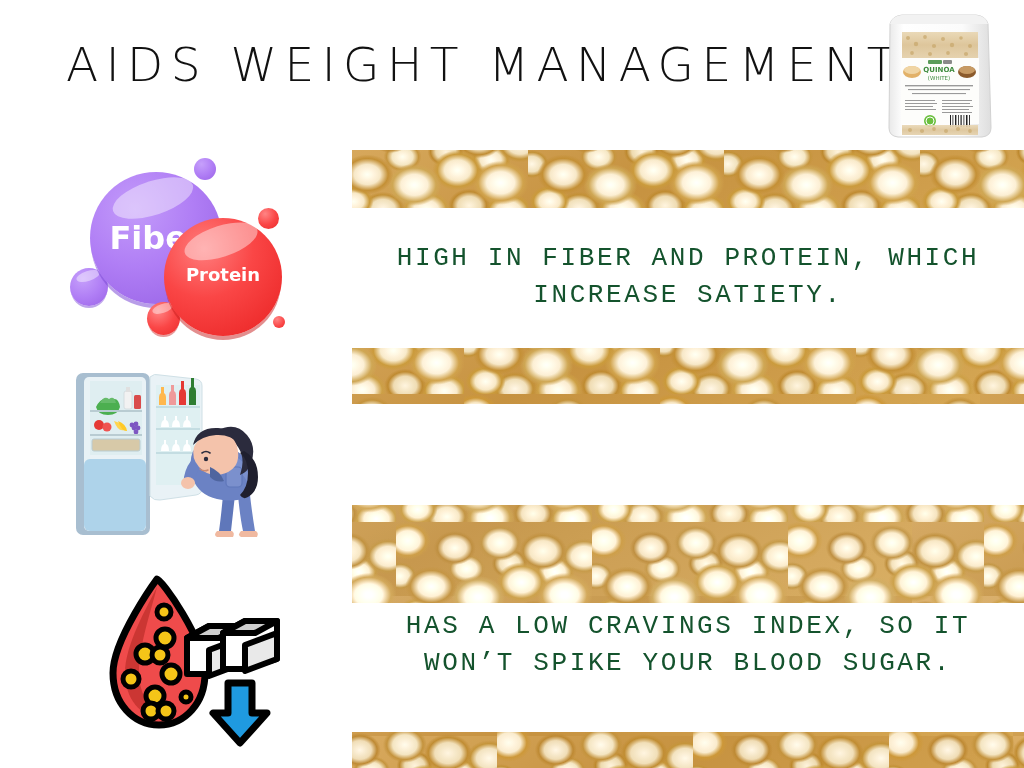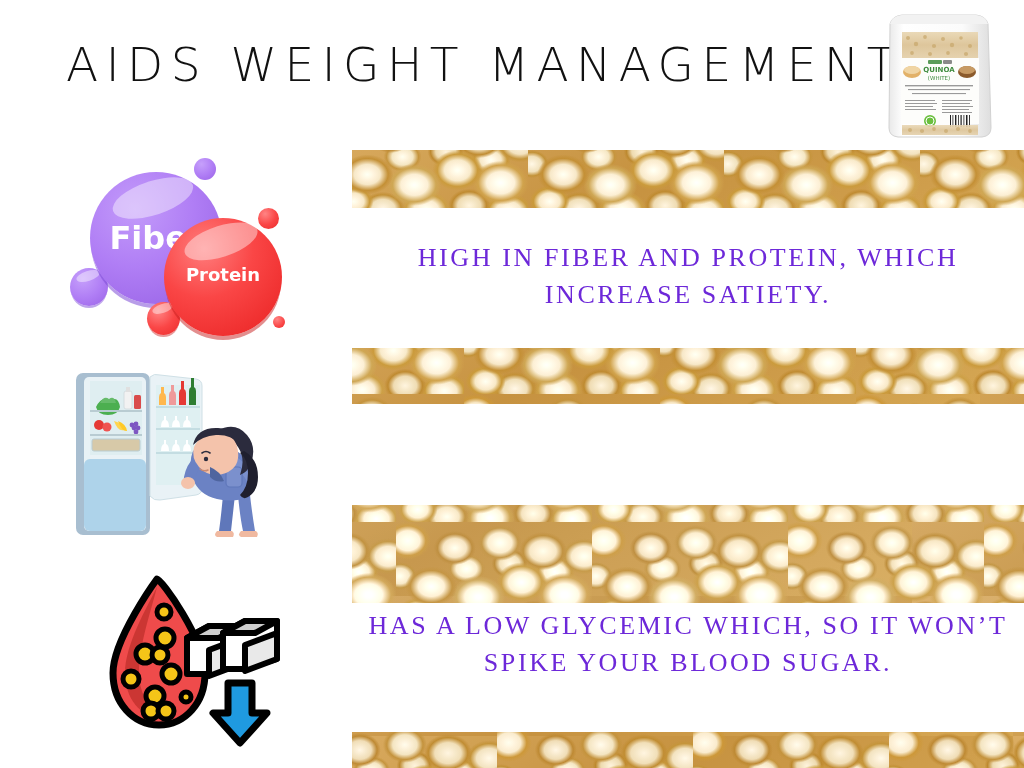--- a/index.html
+++ b/index.html
@@ -80,26 +80,26 @@
   #band-2 .quinoa-tex { background-position-x: -64px; background-position-y: -18px; }
   #band-3 .quinoa-tex { background-position-x: -132px; background-position-y: -47px; filter: saturate(0.8) brightness(1.08); }
   #band-4 .quinoa-tex { background-position-x: -31px; background-position-y: -72px; }
 
   
   .body-copy {
     position: absolute;
     left: 352px;
     width: 672px;
     text-align: center;
-    font-family: Liberation Serif, serif;
+    font-family: Liberation Mono, monospace;
     font-size: 26px;
     font-weight: 300;
     letter-spacing: 2.6px;
     line-height: 1.42;
-    color: #6d28d9;
+    color: #14532d;
   }
   #copy-1 { top: 240px; }
   #copy-2 { top: 420px; }
   #copy-3 { top: 608px; }
 
   
   #bubbles-illustration {
     position: absolute;
     left: 60px;
     top: 150px;
@@ -289,21 +289,21 @@
       <div class="quinoa-tex"></div>
     </div>
   <div class="quinoa-band" id="band-3">
       <div class="quinoa-tex"></div>
     </div>
   <div class="quinoa-band" id="band-4">
       <div class="quinoa-tex"></div>
     </div>
 
   <div class="body-copy" id="copy-1">HIGH IN FIBER AND PROTEIN, WHICH INCREASE SATIETY.</div>
-  <div class="body-copy" id="copy-3">HAS A LOW GLYCEMIC WHICH, SO IT WON’T SPIKE YOUR BLOOD SUGAR.</div>
+  <div class="body-copy" id="copy-3">HAS A LOW CRAVINGS INDEX, SO IT WON’T SPIKE YOUR BLOOD SUGAR.</div>
 
   <div id="bubbles-illustration">
     <div class="bubble" id="bubble-purple-sm-left">
         <span class="gloss"></span>
       </div>
     <div class="bubble" id="bubble-purple-sm-top"></div>
     <div class="bubble" id="bubble-red-sm-right"></div>
     <div class="bubble" id="bubble-fiber">
       <span class="gloss"></span>
       <span class="bubble-label">Fiber</span>

